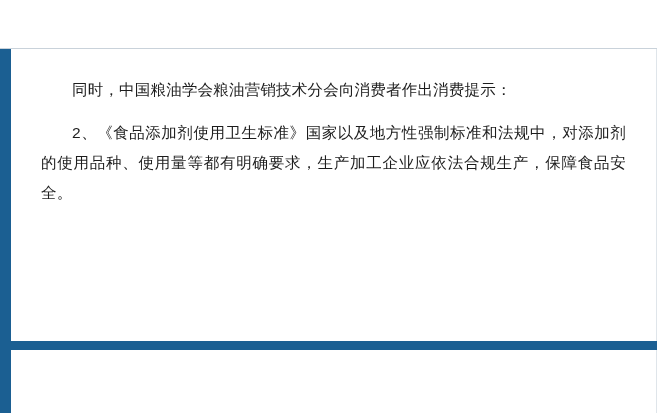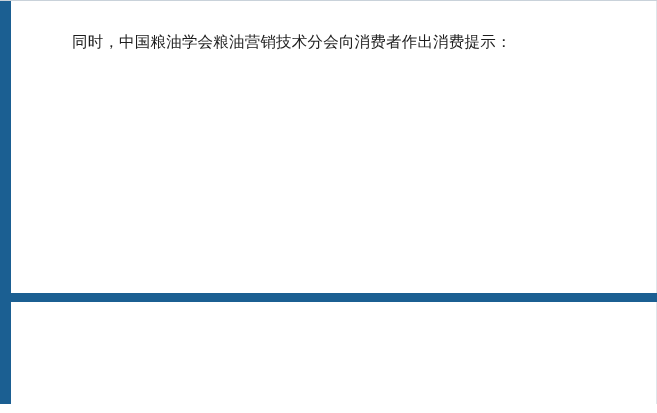--- a/index.html
+++ b/index.html
@@ -12,20 +12,21 @@
     height: 413px;
     overflow: hidden;
     font-family: "Liberation Sans", sans-serif;
   }
   .page {
     position: relative;
     width: 657px;
     height: 302px;
     box-sizing: border-box;
     background: #ffffff;
+    margin-top: 48px;
   }
   
   .top-rule {
     position: absolute;
     top: 0;
     left: 0;
     width: 657px;
     height: 1px;
     background: #c9d2da;
   }
@@ -84,16 +85,17 @@
 </head>
 <body>
 
 <div class="page">
   <div class="top-rule"></div>
   <div class="left-accent"></div>
   <div class="right-rule"></div>
 
   <div class="content">
     <p class="para">同时，中国粮油学会粮油营销技术分会向消费者作出消费提示：</p>
+    <p class="para">2、《食品添加剂使用卫生标准》国家以及地方性强制标准和法规中，对添加剂的使用品种、使用量等都有明确要求，生产加工企业应依法合规生产，保障食品安全。</p>
   </div>
 
   <div class="bottom-accent"></div>
 </div>
 
 </body></html>

